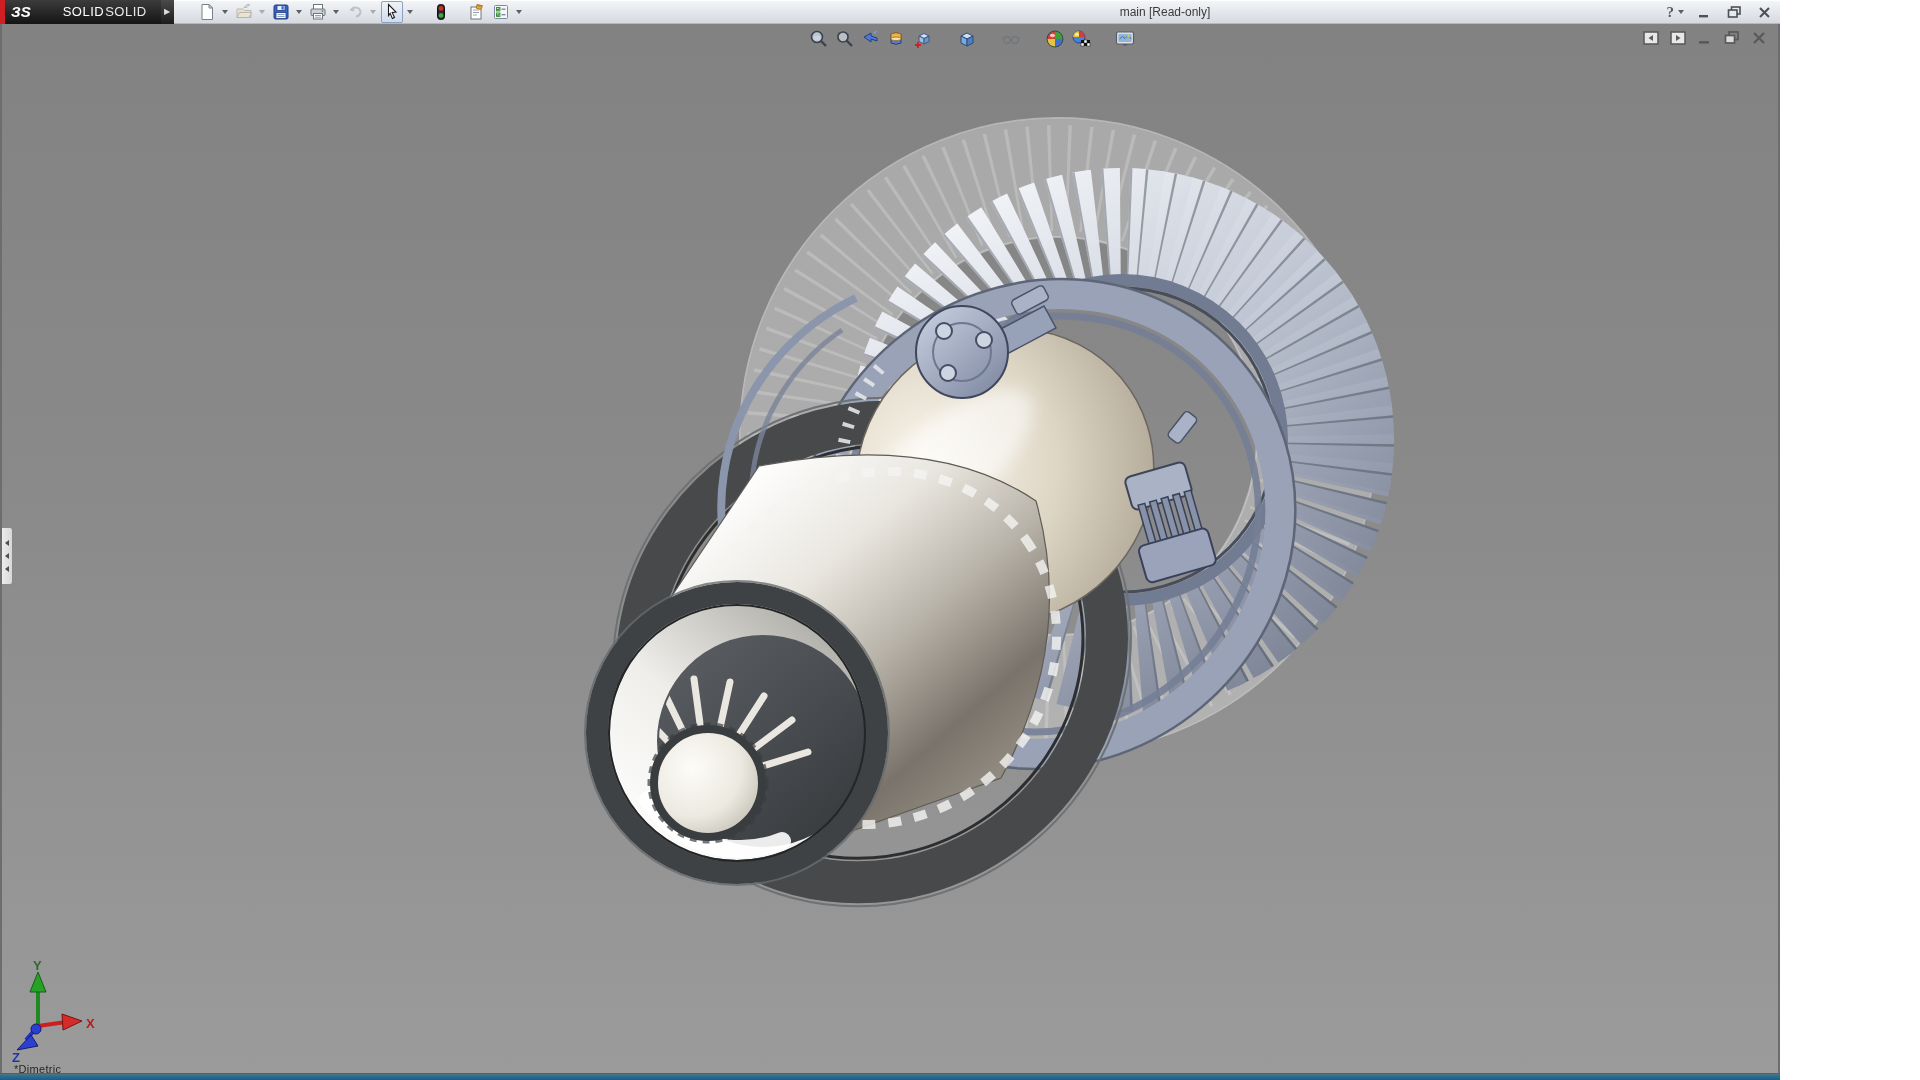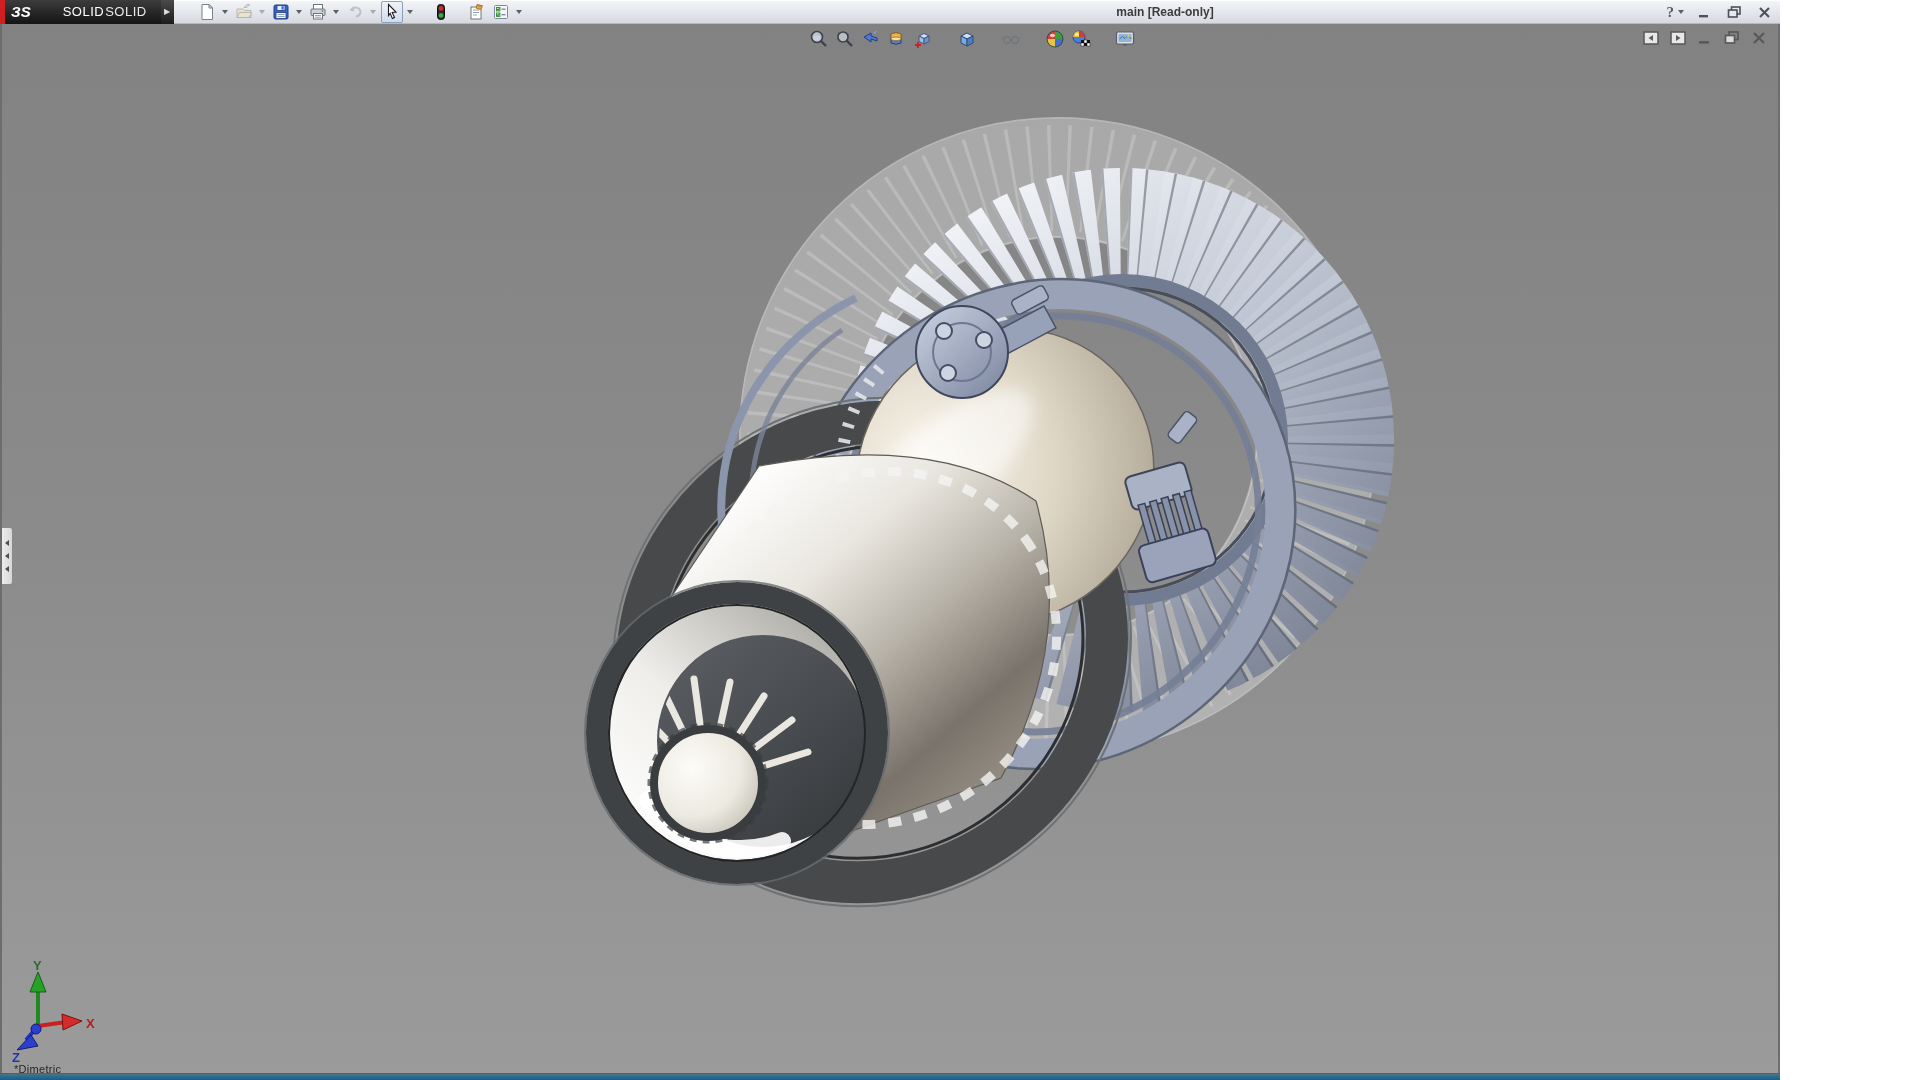--- a/index.html
+++ b/index.html
@@ -30,21 +30,21 @@
     background:linear-gradient(180deg,#eef3fa,#cfdcee); }
   .tbtn.disabled { opacity:.45; }
   .dd { width:11px; height:22px; display:flex; align-items:center; justify-content:center; }
   .dd i { width:0; height:0; border-left:3.5px solid transparent; border-right:3.5px solid transparent;
     border-top:4px solid #5c6168; }
   .dd.disabled i { border-top-color:#a7abb1; }
   .tb-gap { width:10px; }
 
   .win-title { position:absolute; left:1080px; top:0; height:24px; width:170px;
     display:flex; align-items:center; justify-content:center;
-    font-size:12px; color:#3c3c3c;font-weight:bold; }
+    font-size:12px; color:#3c3c3c; }
 
   .titlebar-right { position:absolute; right:6px; top:0; height:24px;
     display:flex; align-items:center; gap:10px; }
   .help-q { font-size:15px; font-weight:bold; color:#555b63; font-family:"Liberation Serif",serif; }
   .mini-dd { width:0;height:0;border-left:3.5px solid transparent;border-right:3.5px solid transparent;
     border-top:4px solid #5c6168; margin-left:-6px;}
   .wc { width:20px; height:16px; display:flex; align-items:center; justify-content:center; }
 
   
   .viewport { position:absolute; top:24px; left:0; right:0; bottom:7px;

